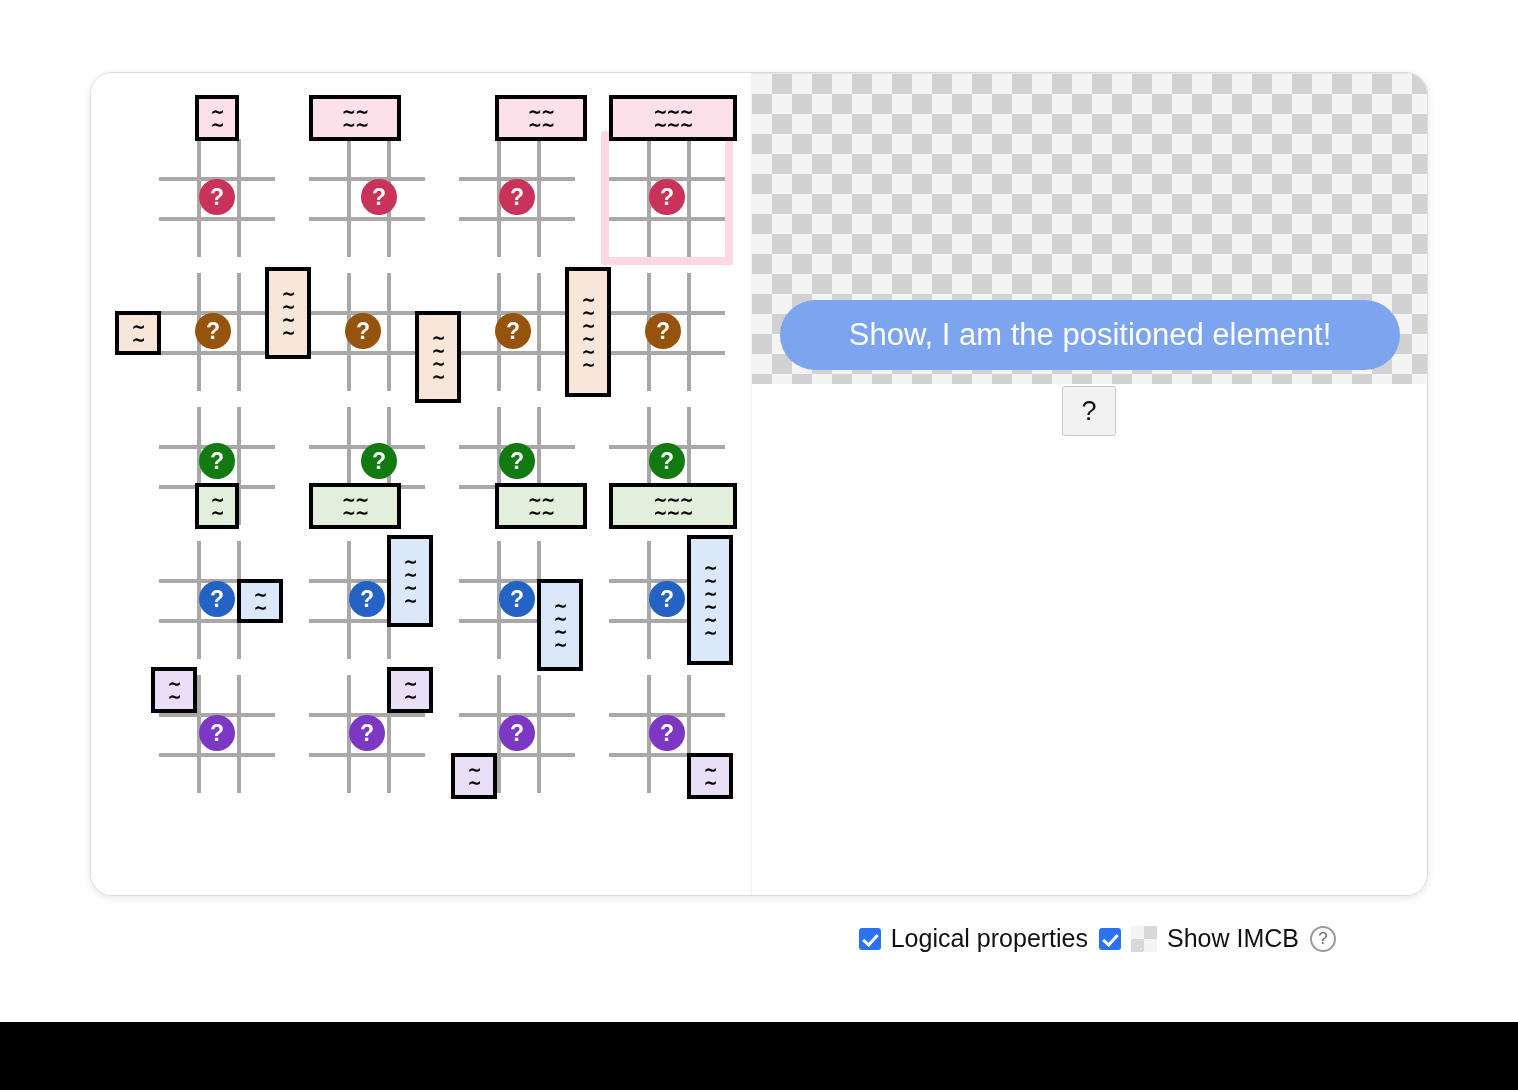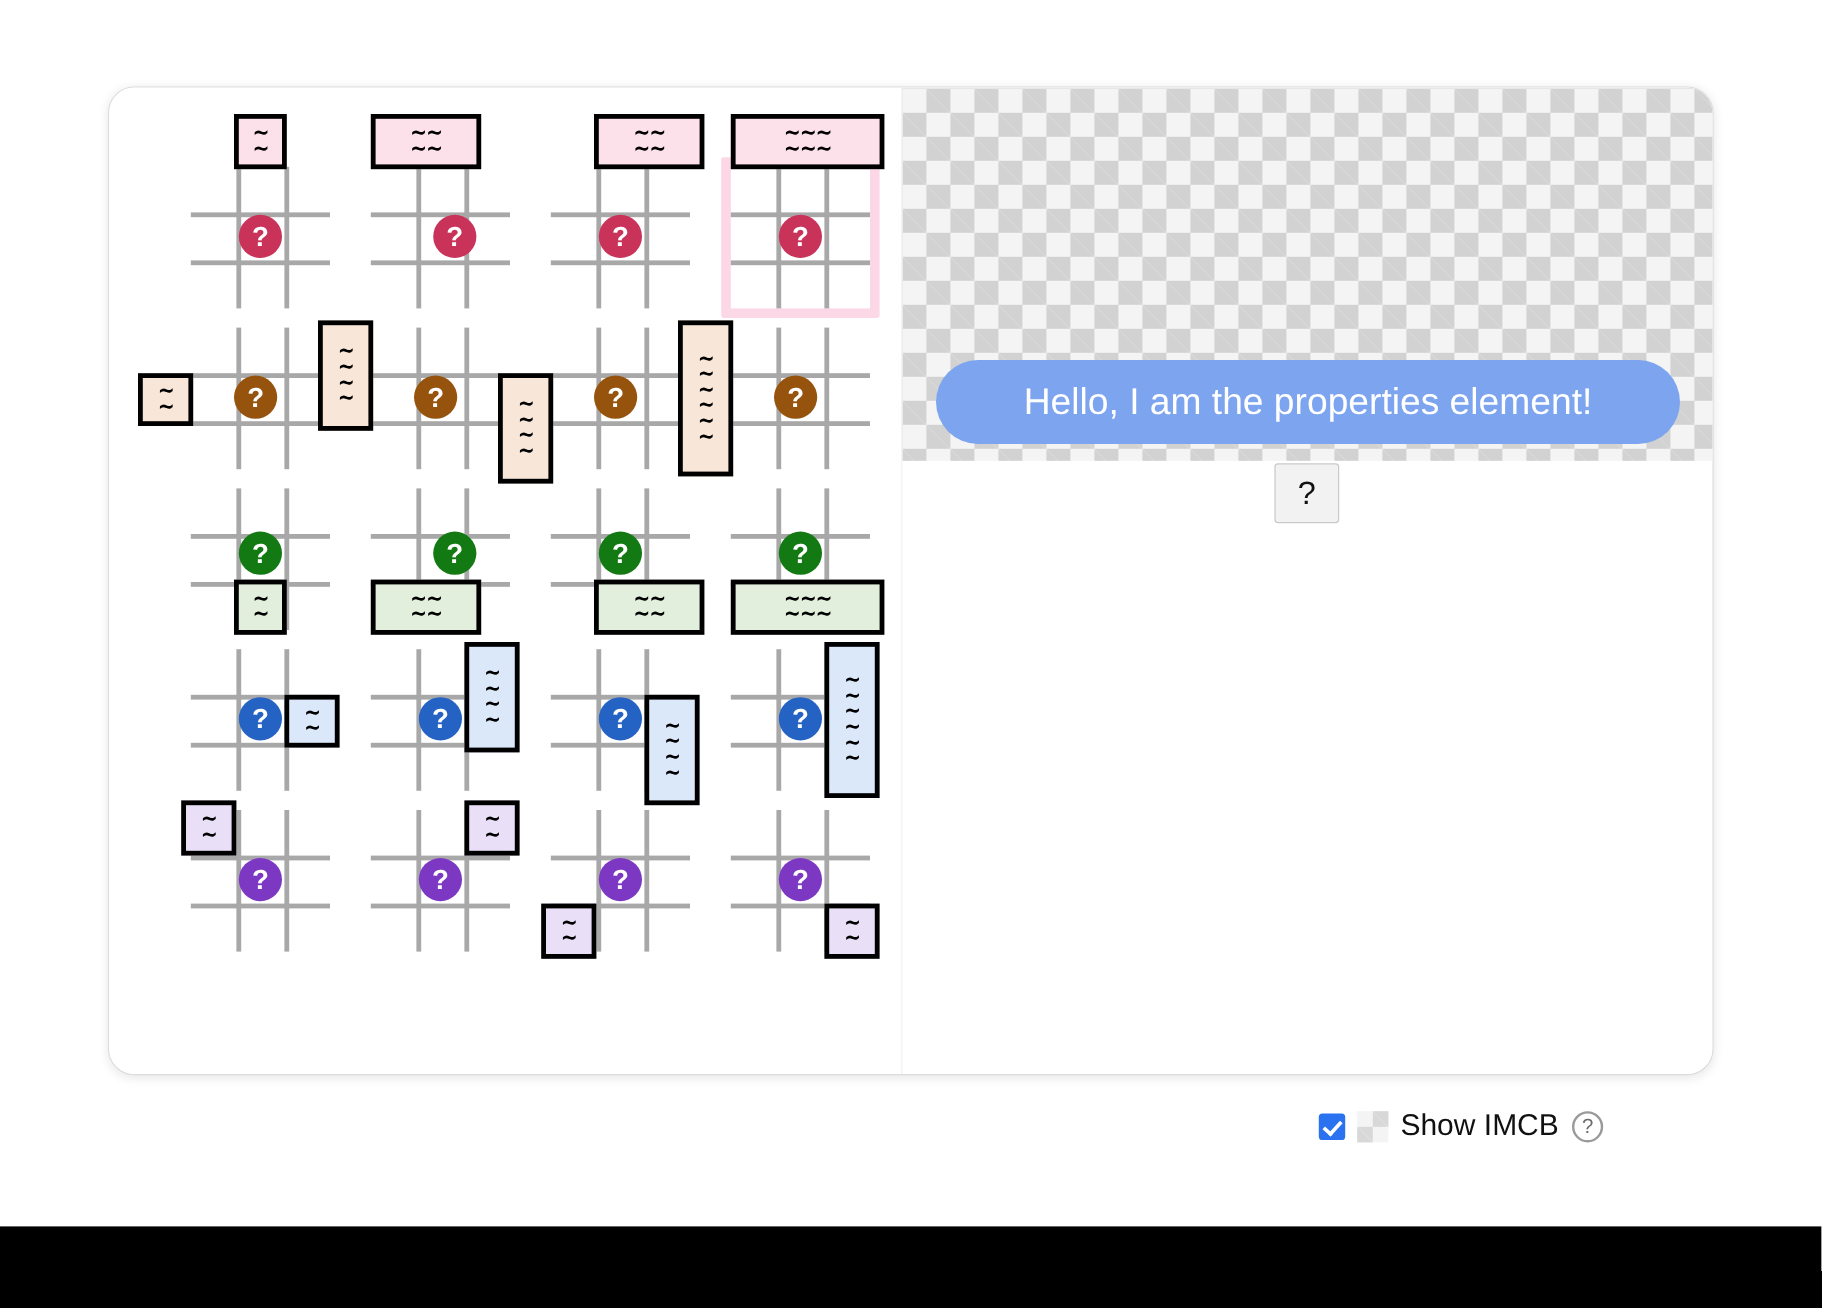--- a/index.html
+++ b/index.html
@@ -549,30 +549,34 @@
               </div>
               <div class="dot" style="left: 40px; top: 40px; background: rgb(124, 56, 194);">?</div>
             </div>
           </div>
         </div>
     </div>
 
     <div class="right">
 
       <div class="imcb">
-        <div class="popover">Hello, I am the properties element!</div>
+        <div class="popover">Show, I am the positioned element!</div>
       </div>
 
       <div class="anchor-btn">?</div>
 
 
     </div>
   </div>
 
   <div class="controls">
+    <div class="ctrl-group">
+      <span class="cbox"></span>
+      <span class="lbl">Logical properties</span>
+    </div>
     <div class="ctrl-group">
       <span class="cbox"></span>
       <span class="swatch"></span>
       <span class="lbl">Show IMCB</span>
     </div>
     <span class="helpdot">?</span>
   </div>
 
   <div class="bottom-bar"></div>
 </div>

